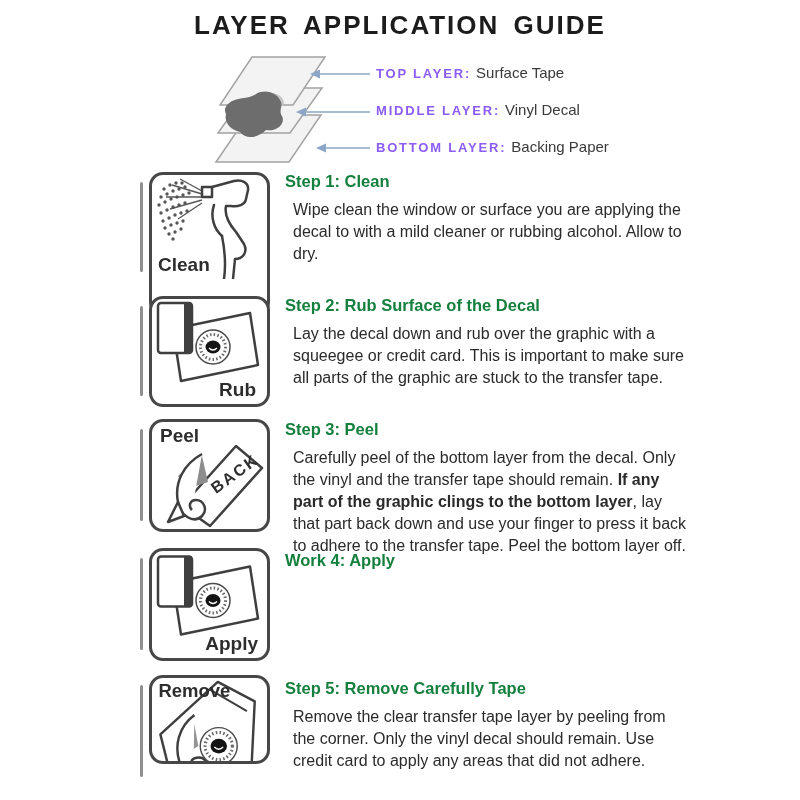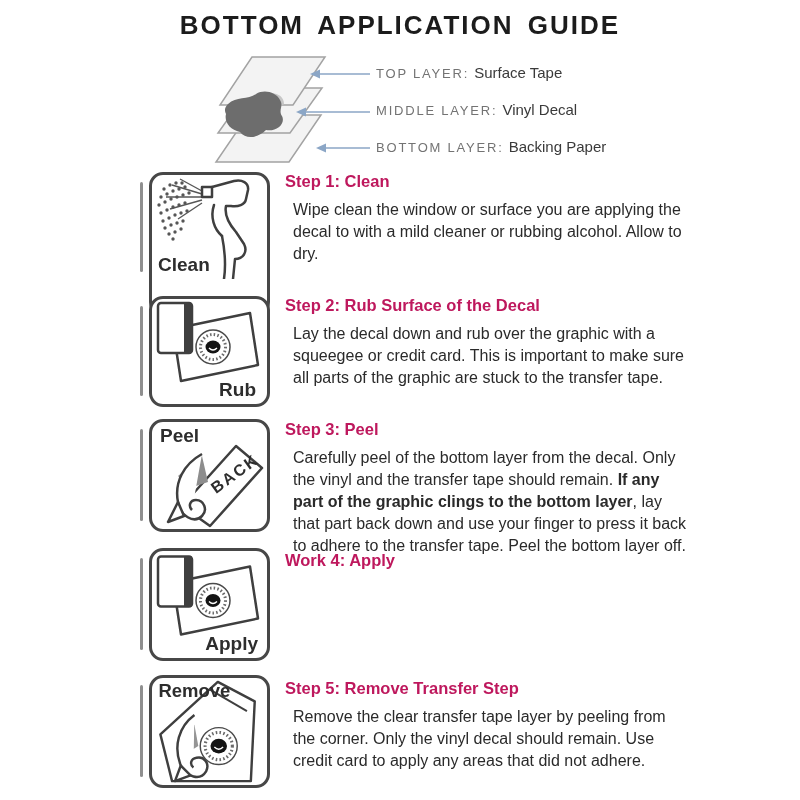--- a/index.html
+++ b/index.html
@@ -3,43 +3,43 @@
 <meta charset="utf-8">
 <style>
   html,body{margin:0;padding:0;background:#fff;}
   .page{position:relative;width:800px;height:800px;background:#ffffff;overflow:hidden;
         font-family:"Liberation Sans",sans-serif;color:#2a2a2a;}
   .title{position:absolute;top:10px;left:0;width:800px;text-align:center;margin:0;
          font-size:26px;font-weight:800;letter-spacing:2px;word-spacing:5px;color:#1c1c1c;}
   .diagram{position:absolute;top:52px;left:0;width:800px;height:120px;}
   .diagram svg{position:absolute;top:0;left:0;}
   .layer-label{position:absolute;left:376px;white-space:nowrap;}
-  .lname{font-weight:normal;font-size:13px;letter-spacing:1.8px;color:#737373;}
+  .lname{font-weight:bold;font-size:13px;letter-spacing:1.8px;color:#8b5cf6;}
   .lval{font-size:15px;color:#3a3a3a;margin-left:5px;}
   .step{position:absolute;left:0;width:800px;}
   .bracket{position:absolute;left:140px;width:3px;background:#8f8f8f;border-radius:3px;}
   .icon-box{position:absolute;left:149px;width:121px;border:3px solid #474747;border-radius:14px;
             background:#fff;box-sizing:border-box;overflow:hidden;}
   .icon-box svg{display:block;}
   .step-text{position:absolute;left:285px;width:412px;}
-  .step-title{font-weight:bold;font-size:16.5px;color:#be185d;margin:0 0 3px 0;}
+  .step-title{font-weight:bold;font-size:16.5px;color:#15803d;margin:0 0 3px 0;}
   .step-body{font-size:16px;line-height:22px;margin:8px;color:#2a2a2a;}
   svg text{font-family:"Liberation Sans",sans-serif;font-weight:bold;fill:#2d2d2d;}
   .sheet{fill:#f3f3f3;stroke:#a3a3a3;stroke-width:1.5;}
   .outline{fill:none;stroke:#3f3f3f;stroke-width:2.5;stroke-linecap:round;stroke-linejoin:round;}
   .wshape{fill:#ffffff;stroke:#3f3f3f;stroke-width:2.5;stroke-linejoin:round;}
   .arrow{stroke:#8ba6c6;stroke-width:1.6;}
   .arrowhead{fill:#8ba6c6;}
 </style>
 </head>
 <body>
 
 <div class="page">
 
-  <h1 class="title">BOTTOM APPLICATION GUIDE</h1>
+  <h1 class="title">LAYER APPLICATION GUIDE</h1>
 
   <div class="diagram">
     <svg width="800" height="120" viewBox="0 0 800 120">
 
       <polygon class="sheet" points="248,63 321,63 289,110 216,110"></polygon>
 
       <polygon class="sheet" points="250,36 322,36 290,81 218,81"></polygon>
 
       <polygon class="sheet" points="252,5 325,5 293,53 220,53"></polygon>
 
@@ -185,35 +185,35 @@
         <text x="106" y="97" font-size="19" text-anchor="end">Apply</text>
       </svg>
     </div>
     <div class="step-text" style="top:3px;">
       <div class="step-title">Work 4: Apply</div>
     </div>
   </div>
 
   <div class="step" style="top:675px;">
     <div class="bracket" style="top:10px;height:92px;"></div>
-    <div class="icon-box" style="top:0;height:113px;">
+    <div class="icon-box" style="top:0;height:89px;">
       <svg width="115" height="107" viewBox="0 0 115 110">
         <polygon class="wshape" points="19,106 7,58 66,4 104,24 100,106"></polygon>
         <line x1="58" y1="12" x2="96" y2="34" stroke="#3f3f3f" stroke-width="2"></line>
         <polygon points="30,60 42,48 46,70 36,76" fill="#949494"></polygon>
         <path class="wshape" d="M42,38 C26,50 20,70 28,90 C34,102 48,106 54,96 C58,88 52,80 44,82 C38,83 37,89 41,92"></path>
         <polygon class="wshape" points="28,90 22,106 38,100"></polygon>
         <g>
           <circle cx="67" cy="70" r="19" fill="#fff" stroke="#4a4a4a" stroke-width="1.5"></circle>
           <circle cx="67" cy="70" r="14" fill="none" stroke="#6a6a6a" stroke-width="3.2" stroke-dasharray="1.6 2.3"></circle>
           <ellipse cx="67" cy="70" rx="8.5" ry="7.5" fill="#141414"></ellipse>
           <path d="M62.5,71 Q67,75.5 71.5,71" stroke="#fff" stroke-width="1.4" fill="none"></path>
         </g>
         <text x="5" y="20" font-size="19">Remove</text>
       </svg>
     </div>
     <div class="step-text" style="top:4px;">
-      <div class="step-title">Step 5: Remove Transfer Step</div>
+      <div class="step-title">Step 5: Remove Carefully Tape</div>
       <p class="step-body"><span>Remove the clear transfer tape layer by peeling from the corner. Only the vinyl decal should remain. Use credit card to apply any areas that did not adhere.</span></p>
     </div>
   </div>
 
 </div>
 
 </body></html>

